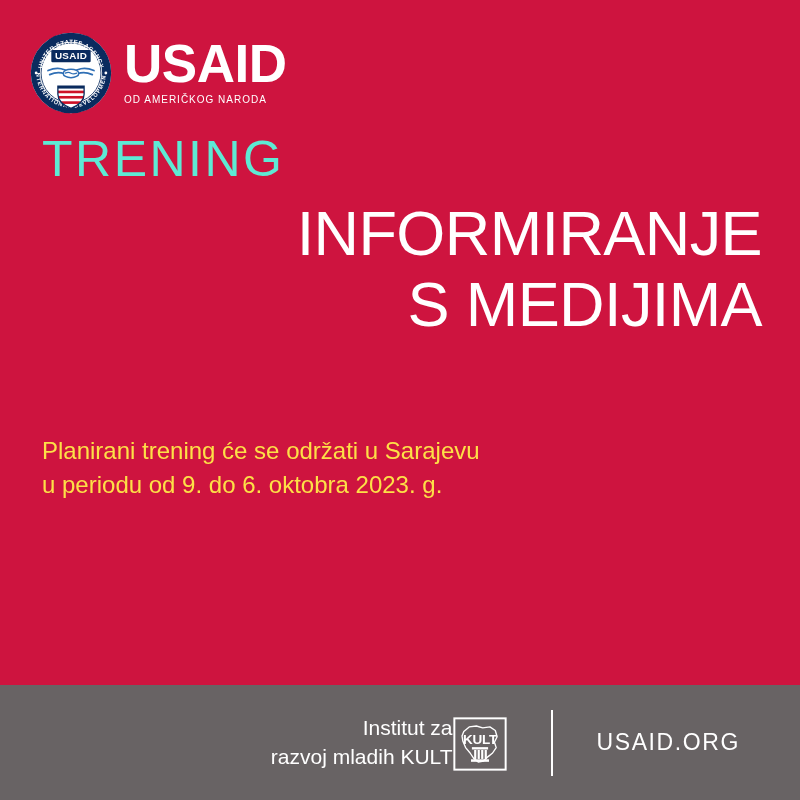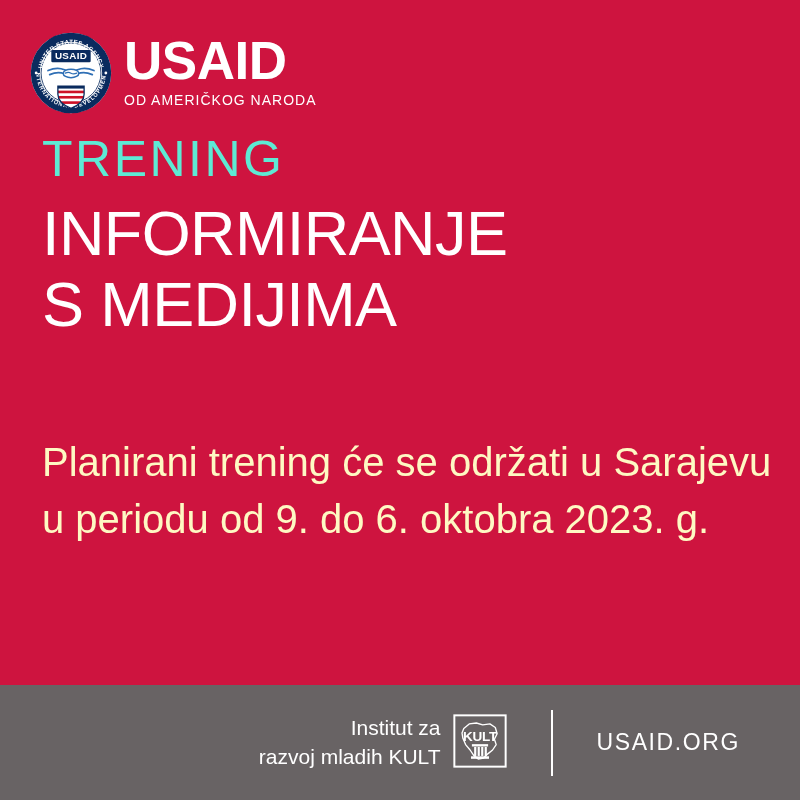--- a/index.html
+++ b/index.html
@@ -41,21 +41,21 @@
   .usaid-name {
     color: #ffffff;
     font-size: 53px;
     font-weight: bold;
     letter-spacing: -0.5px;
     line-height: 0.95;
     font-family: "Liberation Sans", sans-serif;
   }
   .usaid-tag {
     color: #ffffff;
-    font-size: 14px;
+    font-size: 10px;
     font-weight: normal;
     letter-spacing: 1.0px;
     margin-top: 5px;
     font-family: "Liberation Sans", sans-serif;
   }
 
   
   .headline-block {
     position: absolute;
     left: 42px;
@@ -65,41 +65,42 @@
   .eyebrow {
     color: #5eead4;
     font-size: 50px;
     font-weight: 300;
     letter-spacing: 2.5px;
     line-height: 1.0;
     font-family: Liberation Sans, sans-serif;
   }
   .headline {
     margin-top: 14px;
+    text-align: right;
   }
   .headline-line {
     color: #ffffff;
     font-size: 63px;
     font-weight: 500;
     letter-spacing: -0.6px;
     line-height: 1.12;
     white-space: nowrap;
     font-family: "Liberation Sans", sans-serif;
   }
 
   
   .subtitle {
     position: absolute;
     left: 42px;
     top: 434px;
     width: 720px;
   }
   .subtitle-line {
-    color: #fef9c3;
-    font-size: 40px;
+    color: #fde047;
+    font-size: 24px;
     font-weight: 300;
     line-height: 1.42;
     white-space: nowrap;
     font-family: "Liberation Sans", sans-serif;
   }
 
   
   .footer {
     position: absolute;
     left: 0;
@@ -108,22 +109,21 @@
     height: 115px;
     background: #686364;
     display: flex;
     align-items: center;
     justify-content: flex-end;
     padding-right: 38px;
     box-sizing: border-box;
   }
   .kult-group {
     display: flex;
-    align-items: flex-start;
-    gap: 12px;
+    align-items: flex-end;
   }
   .kult-text {
     color: #ffffff;
     font-size: 21px;
     font-weight: normal;
     line-height: 1.34;
     text-align: right;
     font-family: "Liberation Sans", sans-serif;
   }
   .kult-mark {

